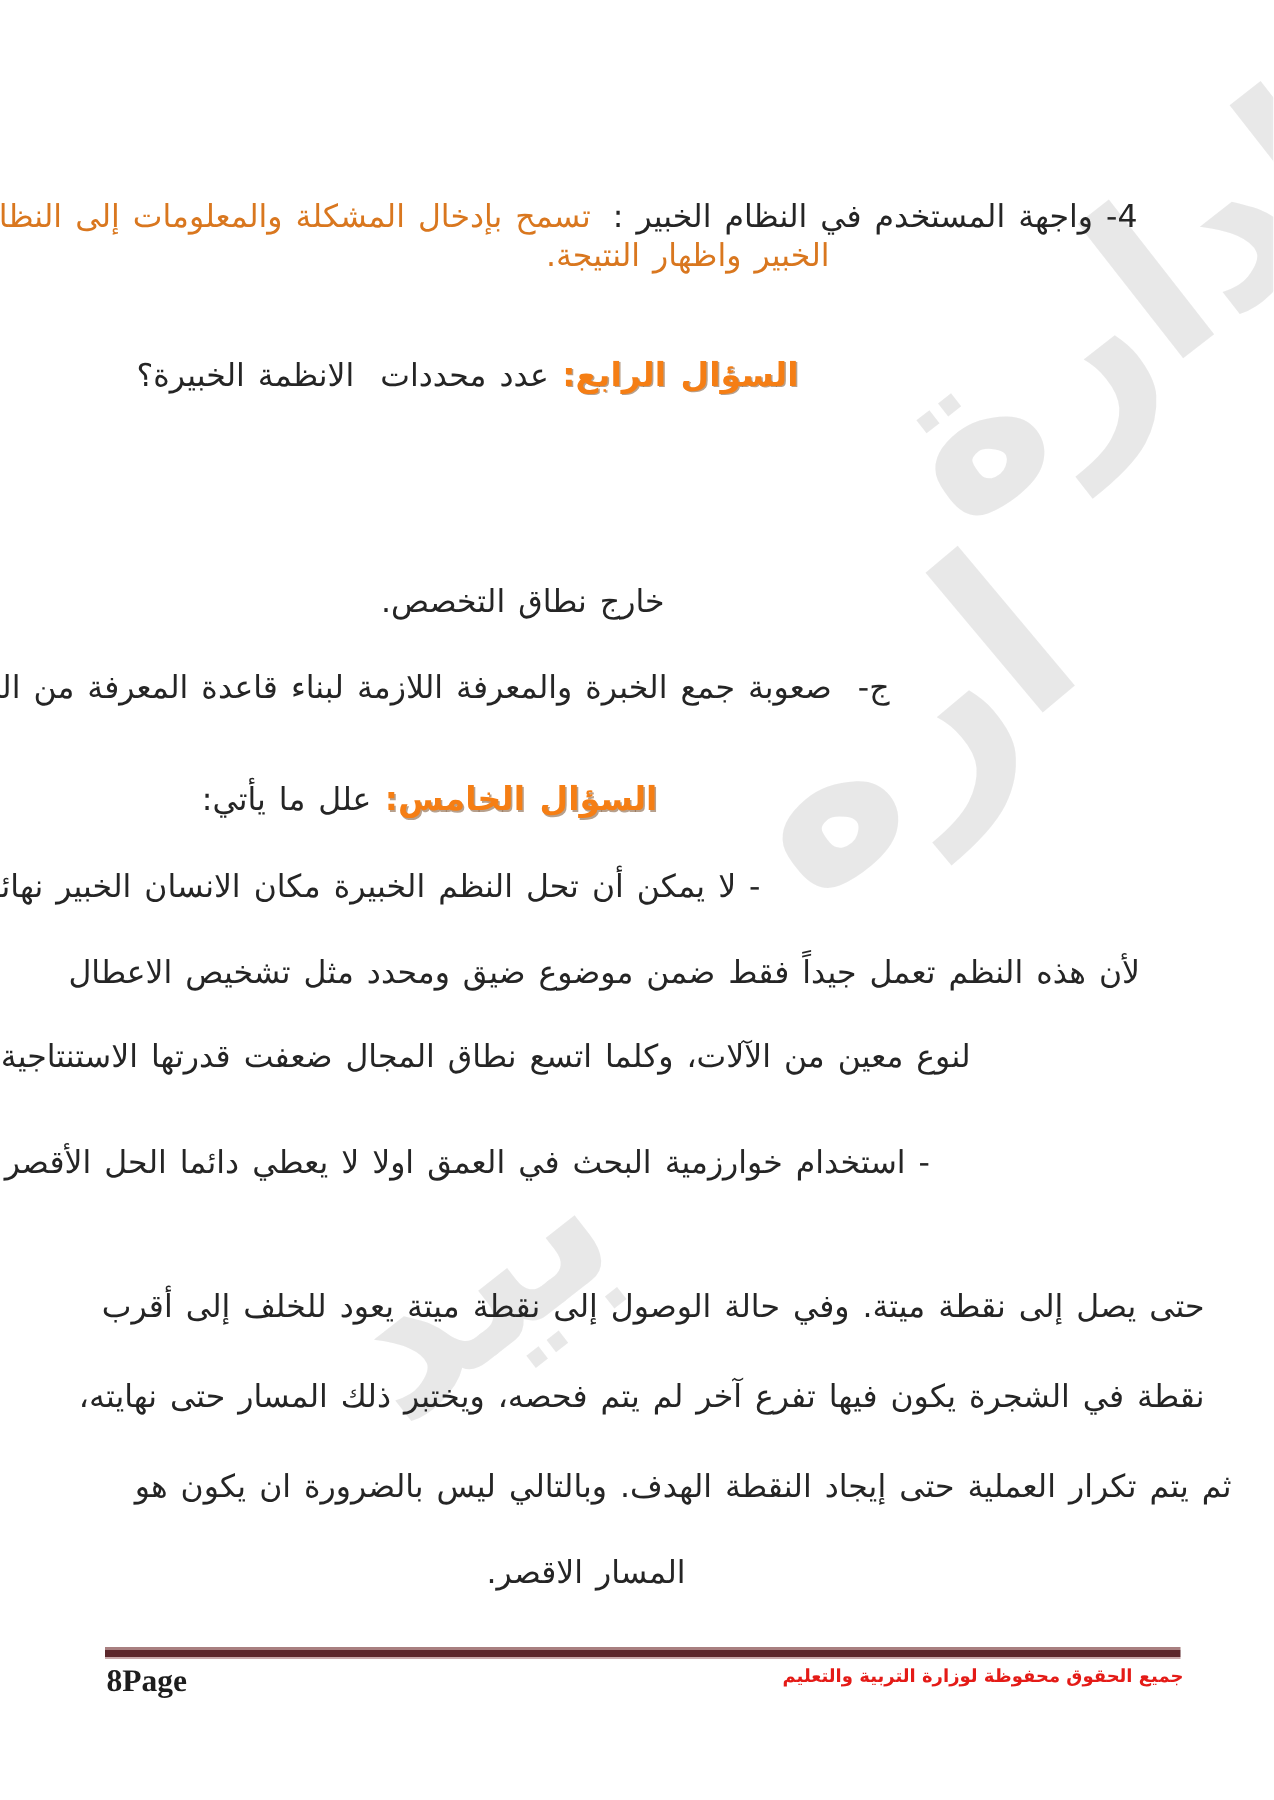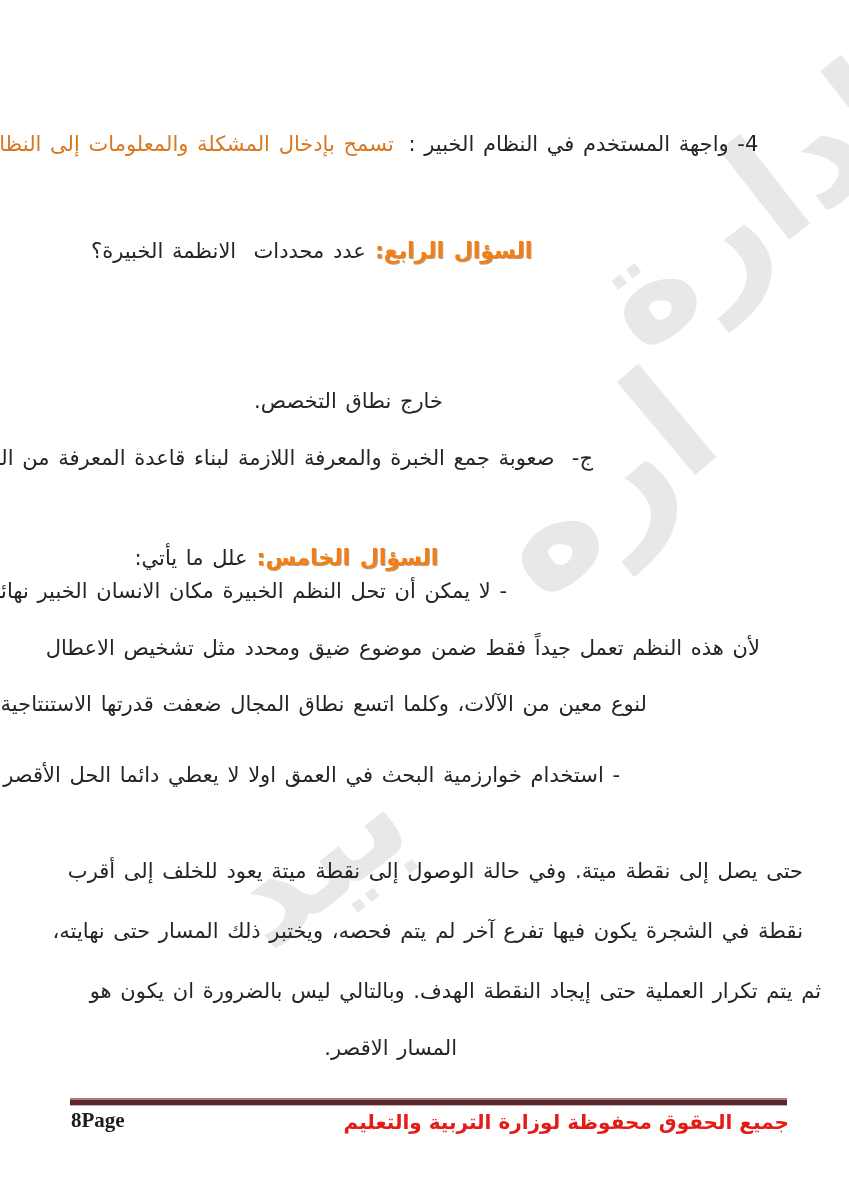--- a/index.html
+++ b/index.html
@@ -72,46 +72,47 @@
     font-size: 21px;
     color: #1d1d1d;
     z-index: 2;
   }
   .footer-copyright {
     position: absolute;
     right: 60px;
     top: 1110px;
     direction: rtl;
     font-weight: bold;
-    font-size: 20px;
+    font-size: 12px;
     color: #e41b17;
     white-space: pre;
     z-index: 2;
   }
 </style>
 </head>
 <body>
 
 <div class="page">
 
   <div class="wm wm1">إدارة</div>
   <div class="wm wm2">اره</div>
   <div class="wm wm3">بيد</div>
 
   <div class="line" style="top:105px; right:56px;">
     <span class="black-label">4- واجهة المستخدم في النظام الخبير : </span><span class="orange">تسمح بإدخال المشكلة والمعلومات إلى النظام</span>
   </div>
+  <div class="line orange" style="top:157px; right:296px;">الخبير واظهار النتيجة.</div>
 
   <div class="line" style="top:211px; right:282px;">
     <span class="qhead">السؤال الرابع:</span><span>عدد محددات  الانظمة الخبيرة؟</span>
   </div>
   <div class="line" style="top:388px; right:406px;">خارج نطاق التخصص.</div>
   <div class="line" style="top:445px; right:256px;">ج-  صعوبة جمع الخبرة والمعرفة اللازمة لبناء قاعدة المعرفة من الخبراء .</div>
 
-  <div class="line" style="top:518px; right:376px;text-align:center;">
+  <div class="line" style="top:494px; right:376px;text-align:center;">
     <span class="qhead">السؤال الخامس:</span><span>علل ما يأتي:</span>
   </div>
 
   <div class="line" style="top:578px; right:342px;">- لا يمكن أن تحل النظم الخبيرة مكان الانسان الخبير نهائيا.</div>
   <div class="line" style="top:635px; right:89px;">لأن هذه النظم تعمل جيداً فقط ضمن موضوع ضيق ومحدد مثل تشخيص الاعطال</div>
   <div class="line" style="top:691px; right:202px;">لنوع معين من الآلات، وكلما اتسع نطاق المجال ضعفت قدرتها الاستنتاجية.</div>
 
   <div class="line" style="top:762px; right:229px;">- استخدام خوارزمية البحث في العمق اولا لا يعطي دائما الحل الأقصر للحل.</div>
   <div class="line" style="top:858px; right:46px;">حتى يصل إلى نقطة ميتة. وفي حالة الوصول إلى نقطة ميتة يعود للخلف إلى أقرب</div>
   <div class="line" style="top:918px; right:46px;">نقطة في الشجرة يكون فيها تفرع آخر لم يتم فحصه، ويختبر ذلك المسار حتى نهايته،</div>

